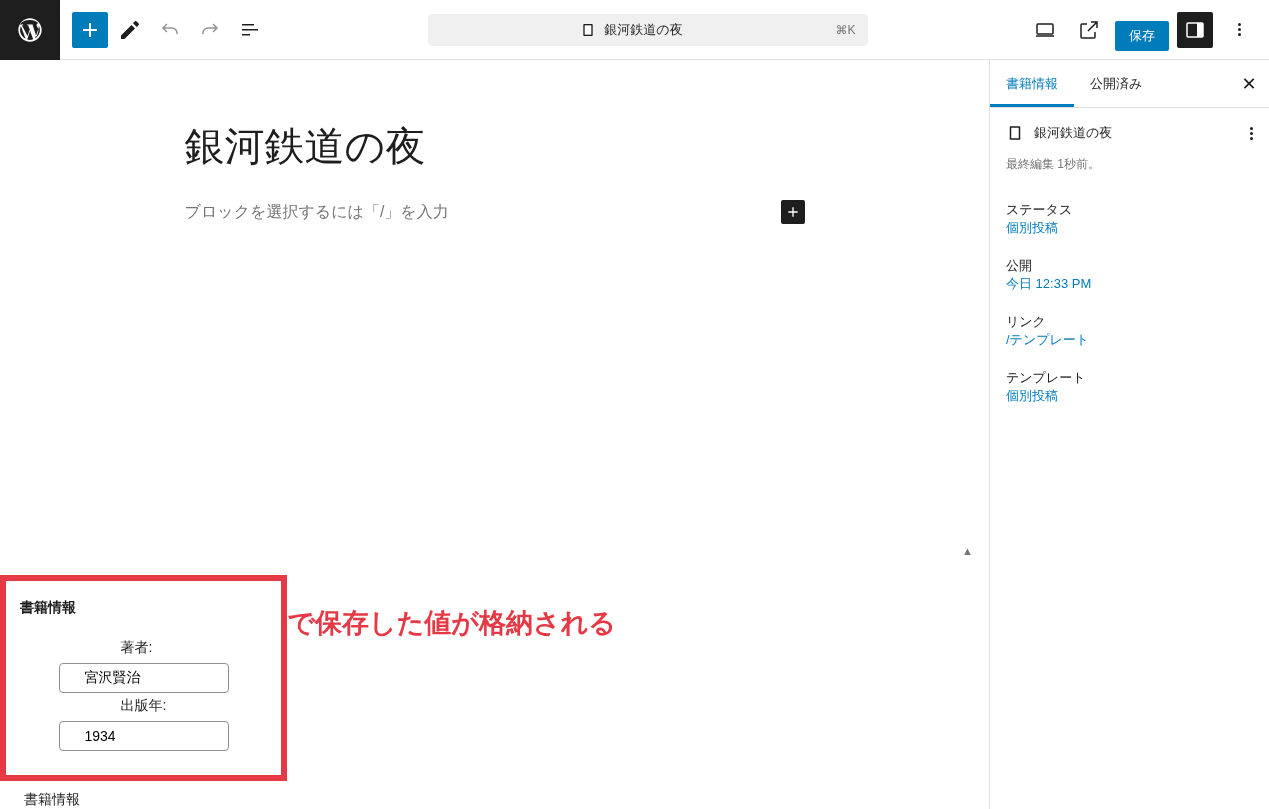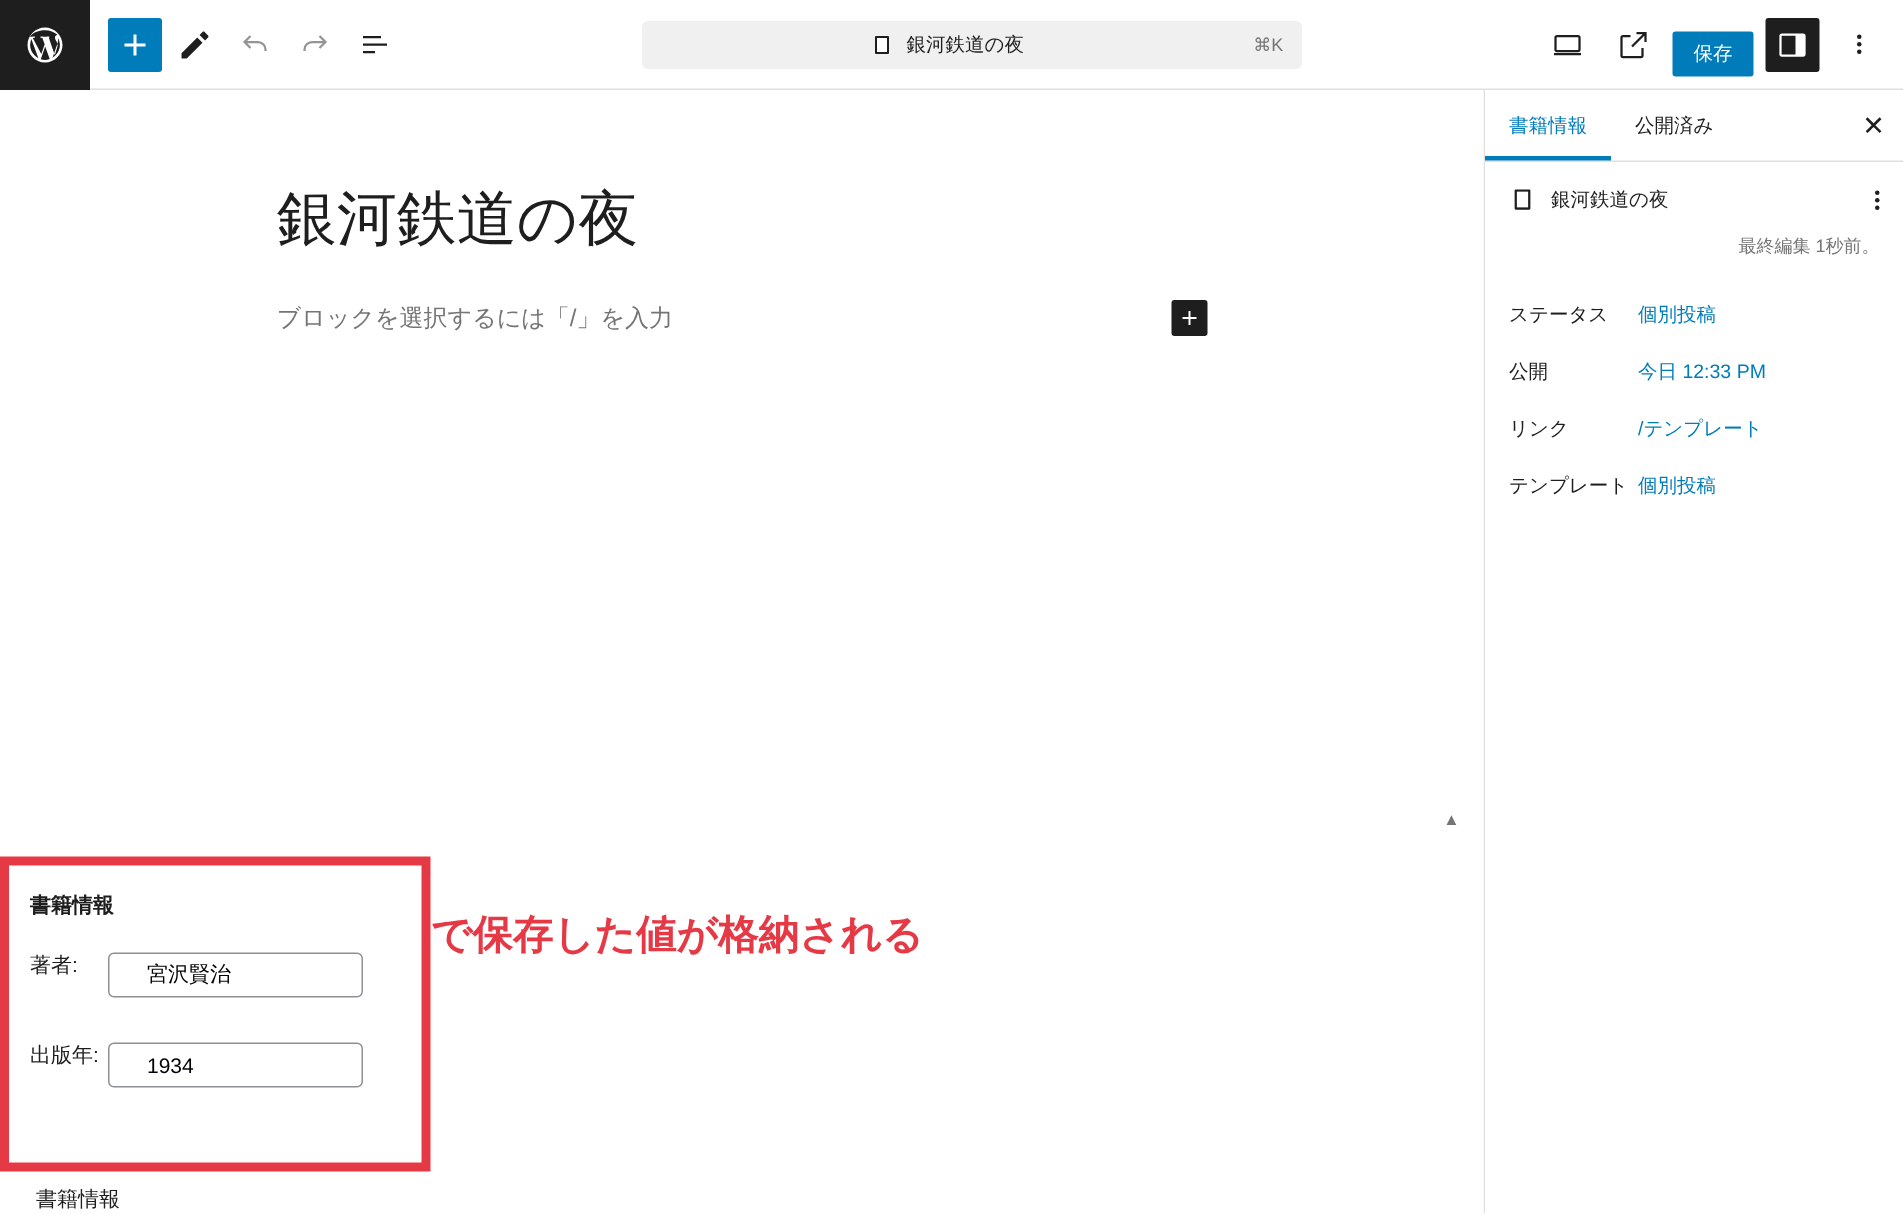--- a/index.html
+++ b/index.html
@@ -30,37 +30,37 @@
 .block-prompt-text { color: #757575; font-size: 16px; }
 .inline-add { width: 24px; height: 24px; background: #1e1e1e; color: #fff; display:flex;align-items:center;justify-content:center; border-radius:2px; }
 
 .annotation-text { position: absolute; left: 65px; top: 545px; color: #e63946; font-size: 27px; font-weight: 600; }
 
 
 .metabox-container { position: absolute; bottom: 0; left: 0; right: 0; }
 .collapse-caret { position: absolute; right: 16px; top: -30px; color: #757575; font-size: 11px; cursor:pointer; }
 .metabox-highlight { border: 6px solid #e63946; width: 287px; padding: 18px 14px 20px 14px; background:#fff; }
 .metabox-title { font-weight: 600; font-size: 14px; margin-bottom: 22px; }
-.meta-row { display: flex; align-items: flex-start; gap: 6px; margin-bottom: 30px; font-size:14px; }
+.meta-row { display: flex; align-items: center; gap: 6px; margin-bottom: 4px; font-size:14px;flex-direction:column; }
 .meta-row label { min-width: 46px; }
 .meta-row input { flex:1; max-width: 170px; padding: 6px 25px; border: 1px solid #8c8f94; border-radius: 4px; font-size: 14px; }
 .metabox-footer-label { padding: 10px 0 0 24px; font-size: 14px; color:#1e1e1e; }
 
 
 .sidebar { width: 280px; border-left: 1px solid #e0e0e0; background:#fff; display:flex; flex-direction:column; }
 .sidebar-tabs { display:flex; align-items:center; border-bottom:1px solid #e0e0e0; height: 48px; }
 .tab { padding: 14px 16px; font-size: 13px; cursor:pointer; color:#1e1e1e; }
 .tab.active { font-weight: 500; border-bottom: 3px solid #007cba; padding-bottom: 11px; color:#007cba; }
 .tab-spacer { flex:1; }
 .close-sidebar { width: 40px; text-align:center; cursor:pointer; font-size:18px; }
 .sidebar-body { padding: 16px; }
 .sidebar-doc-row { display:flex; align-items:center; justify-content:space-between; padding-bottom:10px; }
 .sidebar-doc-row .left { display:flex; align-items:center; gap:10px; font-size:13px; }
-.last-edit { color:#757575; font-size:12px; padding: 4px 0 18px; text-align: right; }
-.info-row { display:flex; padding: 10px 0; font-size:13px; }
+.last-edit { color:#757575; font-size:12px; padding: 4px 0 18px; }
+.info-row { display:flex; padding: 10px 0; font-size:13px;flex-direction:column; }
 .info-label { width: 86px; color:#1e1e1e; }
 .info-value { color:#007cba; cursor:pointer; }
 
 .dots-vert { display:inline-flex; flex-direction:column; gap:2px; }
 .dots-vert i { width:3px; height:3px; background:#1e1e1e; border-radius:50%; display:block; }
 .icon-stroke { fill:none; stroke:currentColor; stroke-width:1.5; }
 </style>
 </head>
 <body>
 

